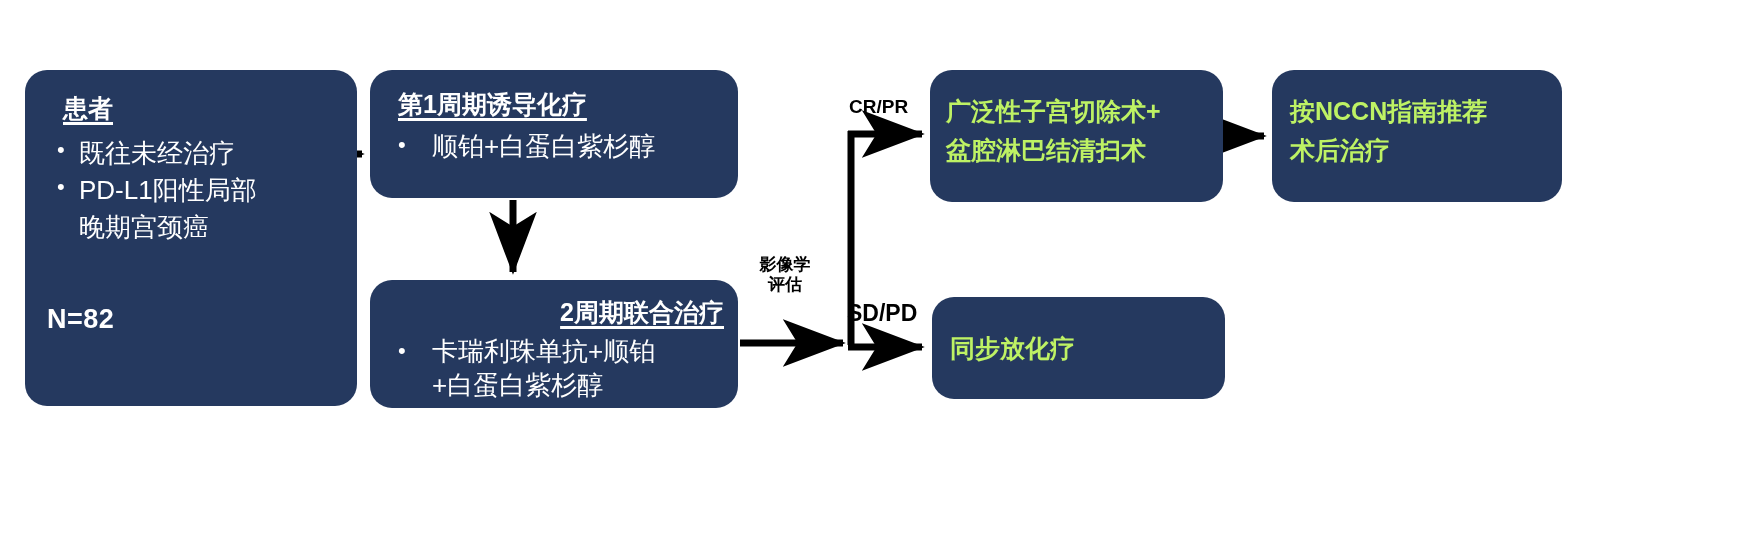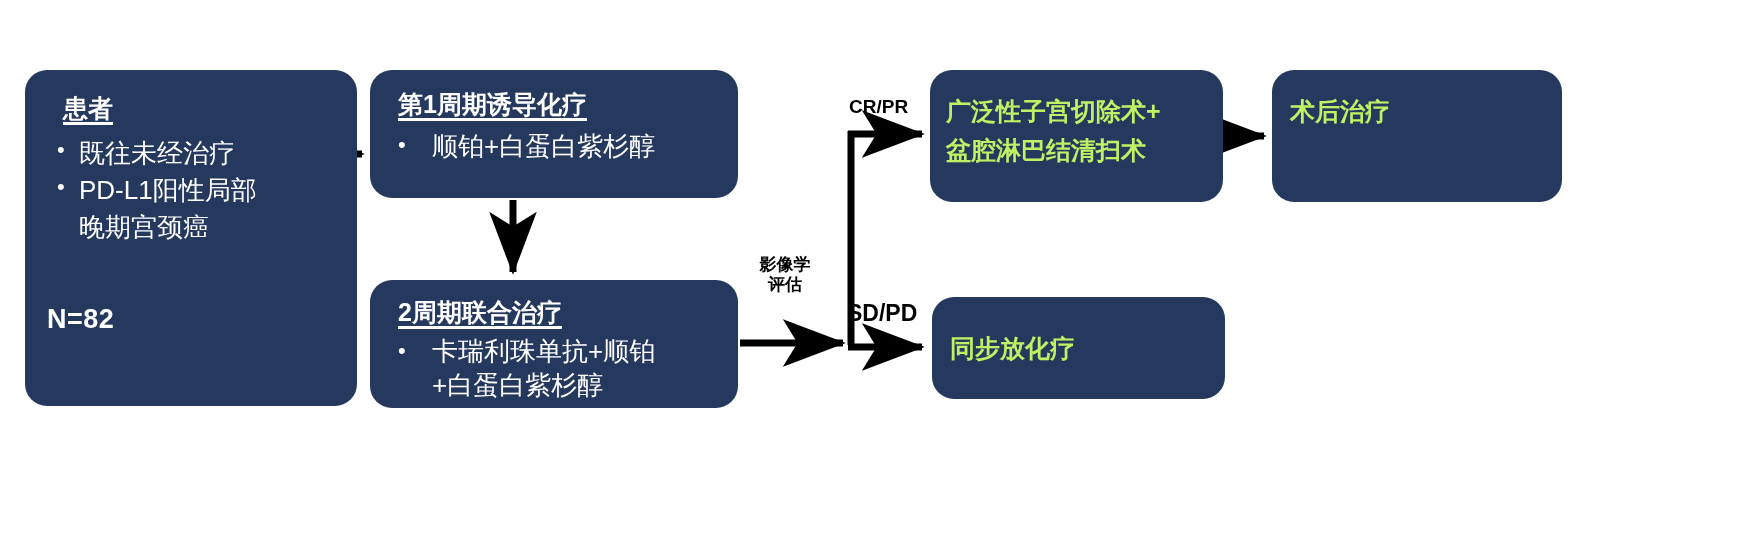--- a/index.html
+++ b/index.html
@@ -83,21 +83,21 @@
   }
   #node-induction .node-title { font-size: 25px; margin: 0 0 8px 12px; }
   #node-induction .bullet-row { font-size: 26px; line-height: 1.35; margin-left: 12px; }
   #node-induction .bullet-dot { width: 34px; font-size: 22px; padding-top: 5px; }
 
   
   #node-combination {
     left: 370px; top: 280px; width: 368px; height: 128px;
     padding: 16px 14px 0 16px;
   }
-  #node-combination .node-title { font-size: 25px; margin: 0 0 6px 12px; }
+  #node-combination .node-title { font-size: 25px; margin: 0 0 6px 12px; text-align: right; }
   #node-combination .bullet-row { font-size: 26px; line-height: 1.3; margin-left: 12px; }
   #node-combination .bullet-dot { width: 34px; font-size: 22px; padding-top: 5px; }
 
   
   #node-surgery {
     left: 930px; top: 70px; width: 293px; height: 132px;
     padding: 22px 14px 0 16px;
   }
   #node-surgery .plain-line { font-size: 25px; font-weight: bold; line-height: 1.55; }
 
@@ -185,20 +185,21 @@
       </span>
     </div>
   </div>
 
   <div class="node" id="node-surgery">
     <div class="plain-line">广泛性子宫切除术+</div>
     <div class="plain-line">盆腔淋巴结清扫术</div>
   </div>
 
   <div class="node" id="node-nccn">
+    <div class="plain-line">按NCCN指南推荐</div>
     <div class="plain-line">术后治疗</div>
   </div>
 
   <div class="node" id="node-ccrt">
     <div class="plain-line">同步放化疗</div>
   </div>
 
   <div class="edge-label" id="label-imaging">
     <div>影像学</div>
     <div>评估</div>

